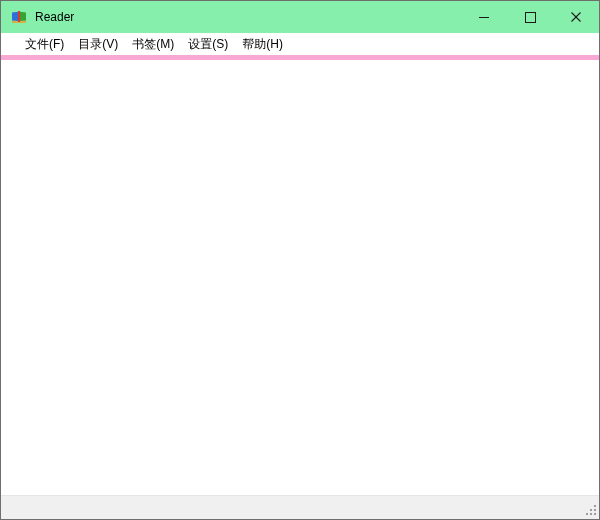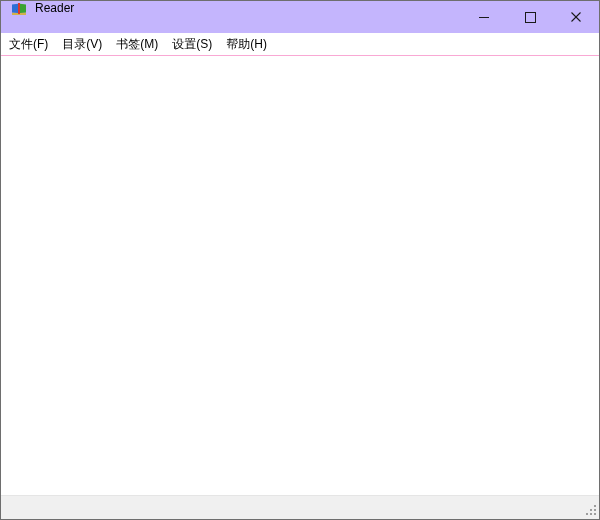--- a/index.html
+++ b/index.html
@@ -12,45 +12,45 @@
     width: 600px; height: 520px;
     box-sizing: border-box;
     border: 1px solid #6e6e6e;
     background: #ffffff;
     display: flex; flex-direction: column;
     overflow: hidden;
   }
   
   .titlebar {
     height: 32px; flex-shrink: 0;
-    display: flex; 
-    background: #c4b5fd;
+    display: flex; align-items: center;
+    background: #86efac;
     user-select: none;
   }
   .app-icon { width: 16px; height: 16px; margin-left: 10px; flex-shrink: 0; }
   .app-title {
     margin-left: 8px;
     font-size: 12px; color: #000000;
     white-space: nowrap;
   }
   .controls { margin-left: auto; display: flex; height: 100%; }
   .ctrl-btn {
     width: 46px; height: 100%;
     display: flex; align-items: center; justify-content: center;
     cursor: default;
   }
   .glyph-min { width: 10px; height: 1px; background: #1a1a1a; }
   .glyph-max { width: 9px; height: 9px; border: 1px solid #1a1a1a; box-sizing: content-box; }
   
   .menubar {
     height: 22px; flex-shrink: 0;
     display: flex; align-items: stretch;
-    padding-left: 1px;
+    padding-left: 17px;
     background: #ffffff;
-    border-bottom: 1px solid #f9a8d4;
+    border-bottom: 5px solid #f9a8d4;
   }
   .menu-item {
     display: flex; align-items: center;
     padding: 0 7px;
     font-size: 12px; color: #000000;
     white-space: nowrap;
     cursor: default;
   }
   
   .content { flex: 1; background: #ffffff; }

